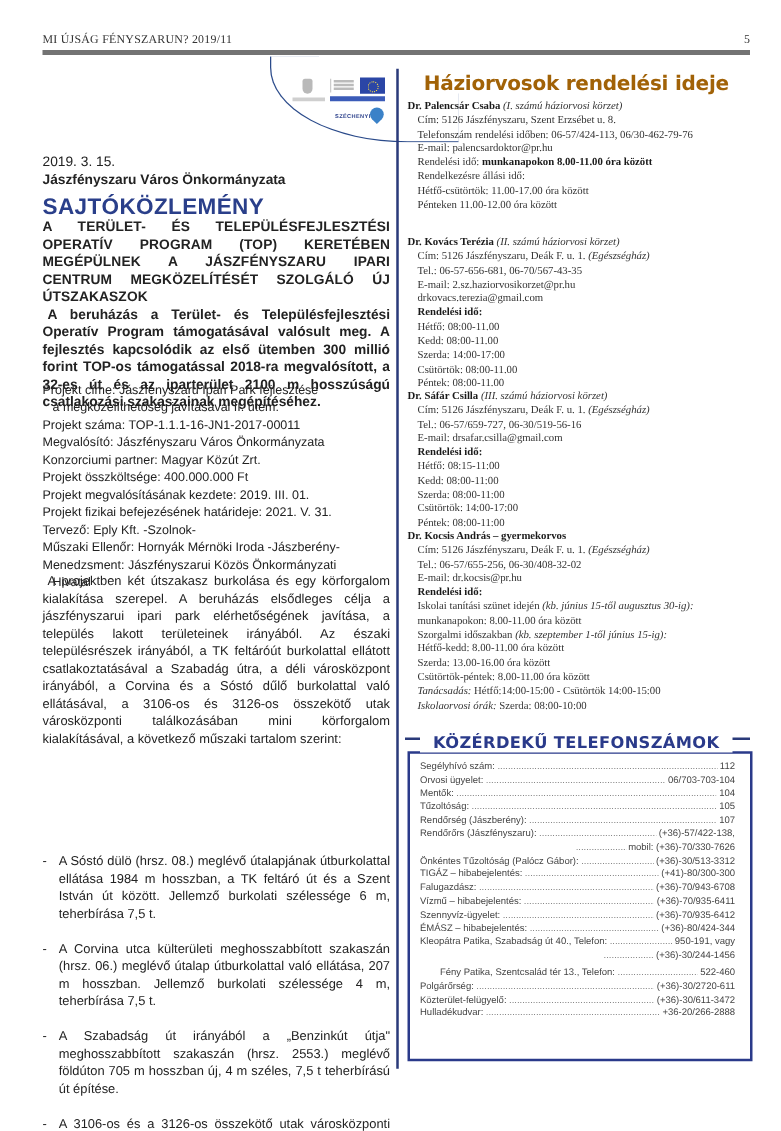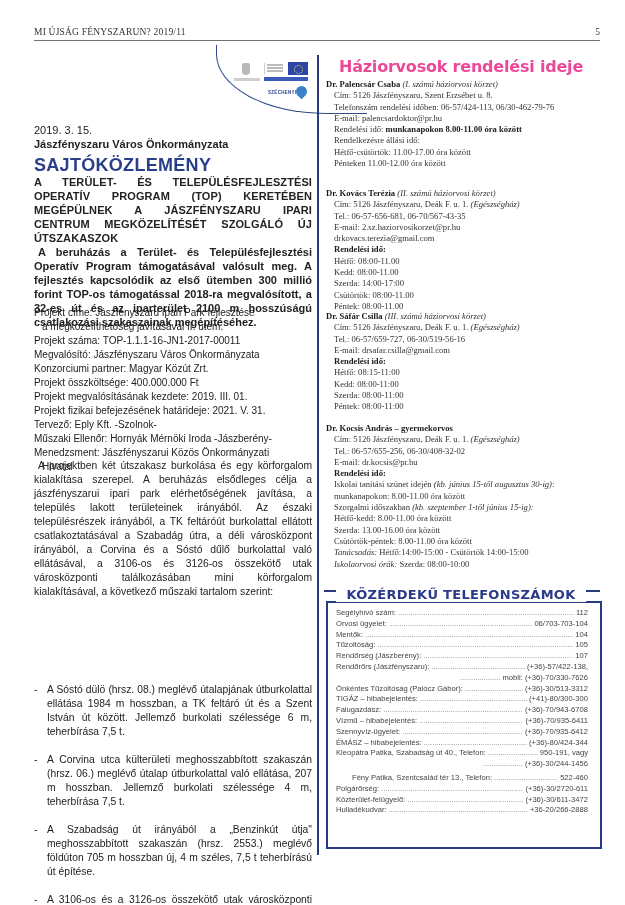--- a/index.html
+++ b/index.html
@@ -1,17 +1,17 @@
 <!DOCTYPE html>
 <html><head>
 <meta charset="utf-8">
 <style>
   html, body { margin: 0; padding: 0; background: #ffffff; }
   body { width: 625px; height: 905px; position: relative; overflow: hidden; color: #1a1a1a; }
-  .header { position: absolute; left: 34px; top: 24px; width: 566px; height: 16px; border-bottom: 1px solid #737373; font-family: "Liberation Serif", serif; font-size: 9.5px; color: #333; }
+  .header { position: absolute; left: 34px; top: 24px; width: 566px; height: 16px; border-bottom: 4px solid #737373; font-family: "Liberation Serif", serif; font-size: 9.5px; color: #333; }
   .header .title { position: absolute; left: 0; top: 3px; letter-spacing: 0.2px; }
   .header .pagenum { position: absolute; right: 0; top: 3px; }
 
   
   .left { position: absolute; left: 34px; top: 55px; width: 278px; font-family: "Liberation Sans", sans-serif; color: #222; }
   .logo-area { position: absolute; left: 182px; top: 0; width: 96px; height: 58px; }
   .logo-arc { position: absolute; left: 0; top: -10px; width: 150px; height: 68px; border-left: 1.5px solid #2a4a8a; border-bottom: 1.5px solid #2a4a8a; border-bottom-left-radius: 110px 60px; }
   .logo-crest { position: absolute; left: 26px; top: 8px; width: 8px; height: 12px; background: #b9b9b9; border-radius: 2px 2px 4px 4px; }
   .logo-crest-text { position: absolute; left: 18px; top: 23px; width: 26px; height: 3px; background: #cfcfcf; }
   .logo-eu-text { position: absolute; left: 48px; top: 8px; width: 20px; height: 11px; border-left: 1px solid #ccc; }
@@ -32,21 +32,21 @@
   .facts .fact.indent { padding-left: 8px; }
   .body-para { position: absolute; left: 0; top: 404px; width: 278px; font-size: 10.3px; line-height: 14px; text-align: justify; text-indent: 4px; }
   .bullets { position: absolute; left: 0; top: 628px; width: 278px; font-size: 10.3px; line-height: 14px; }
   .bullet { position: relative; padding-left: 13px; text-align: justify; margin-bottom: 14px; }
   .bullet .dash { position: absolute; left: 0; top: 0; }
 
   .divider-vert { position: absolute; left: 317px; top: 55px; width: 2px; height: 800px; background: #2a3a7a; }
 
   
   .right { position: absolute; left: 322px; top: 55px; width: 278px; font-family: "Liberation Serif", serif; color: #333; }
-  .right-title { position: absolute; left: 0; top: 2px; width: 278px; text-align: center; font-family: "DejaVu Sans", sans-serif; font-size: 16px; font-weight: bold; color: #ec4899; letter-spacing: -0.2px; }
+  .right-title { position: absolute; left: 0; top: 2px; width: 278px; text-align: center; font-family: "DejaVu Sans", sans-serif; font-size: 16px; font-weight: bold; color: #a16207; letter-spacing: -0.2px; }
   .doctor { position: absolute; left: 4px; width: 274px; font-size: 8.6px; line-height: 11.3px; }
   .doctor .name { font-weight: bold; color: #1a1a1a; }
   .doctor .district { font-style: italic; }
   .doctor .line { display: block; padding-left: 8px; white-space: nowrap; }
   .doctor .it { font-style: italic; }
   .doctor .b { font-weight: bold; color: #1a1a1a; }
   .right-hr { position: absolute; left: 2px; top: 535px; width: 276px; height: 1.5px; background: #2a3a7a; }
 
   .phone-box { position: absolute; left: 322px; top: 595px; width: 278px; height: 253px; }
   .phone-frame { position: absolute; left: 4px; top: 6px; width: 272px; height: 244px; border: 2px solid #2a3a8a; }
@@ -146,20 +146,21 @@
       </div>
       <div class="doctor" style="top: 256px;">
         <div><span class="name">Dr. Sáfár Csilla</span> <span class="district">(III. számú háziorvosi körzet)</span></div>
         <span class="line"><span>Cím: 5126 Jászfényszaru, Deák F. u. 1. </span><span class="it">(Egészségház)</span></span>
         <span class="line"><span>Tel.: 06-57/659-727, 06-30/519-56-16</span></span>
         <span class="line"><span>E-mail: drsafar.csilla@gmail.com</span></span>
         <span class="line"><span class="b">Rendelési idő:</span></span>
         <span class="line"><span>Hétfő: 08:15-11:00</span></span>
         <span class="line"><span>Kedd: 08:00-11:00</span></span>
         <span class="line"><span>Szerda: 08:00-11:00</span></span>
+        <span class="line"><span>Csütörtök: 14:00-17:00</span></span>
         <span class="line"><span>Péntek: 08:00-11:00</span></span>
       </div>
       <div class="doctor" style="top: 368px;">
         <div><span class="name">Dr. Kocsis András – gyermekorvos</span> <span class="district"></span></div>
         <span class="line"><span>Cím: 5126 Jászfényszaru, Deák F. u. 1. </span><span class="it">(Egészségház)</span></span>
         <span class="line"><span>Tel.: 06-57/655-256, 06-30/408-32-02</span></span>
         <span class="line"><span>E-mail:  dr.kocsis@pr.hu</span></span>
         <span class="line"><span class="b">Rendelési idő:</span></span>
         <span class="line"><span>Iskolai tanítási szünet idején </span><span class="it">(kb. június 15-től augusztus 30-ig):</span></span>
         <span class="line"><span>munkanapokon: 8.00-11.00 óra között</span></span>

